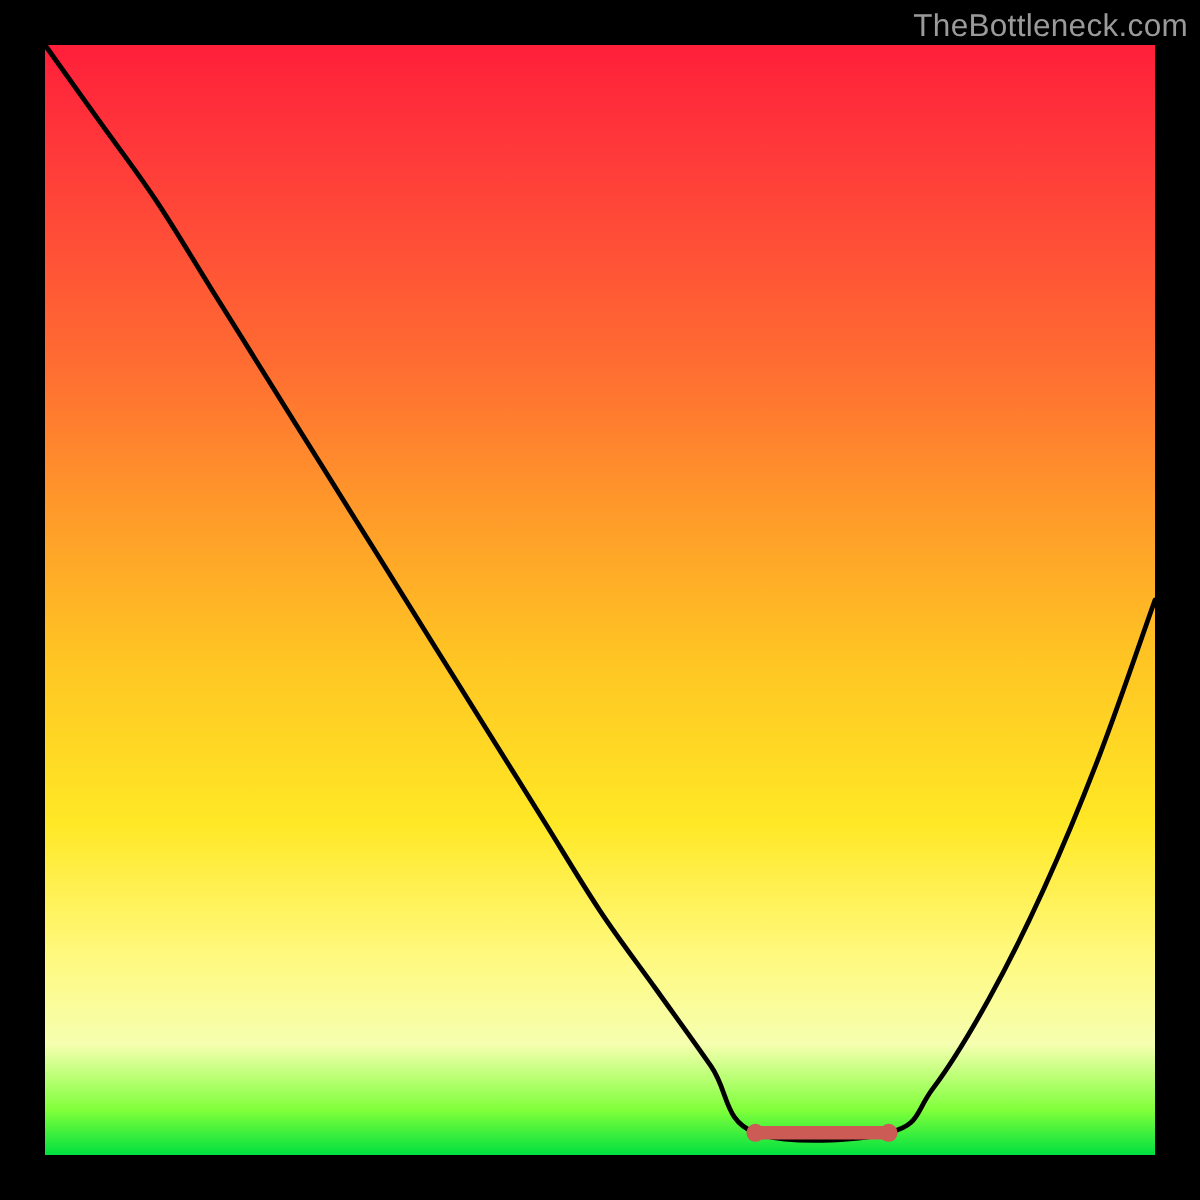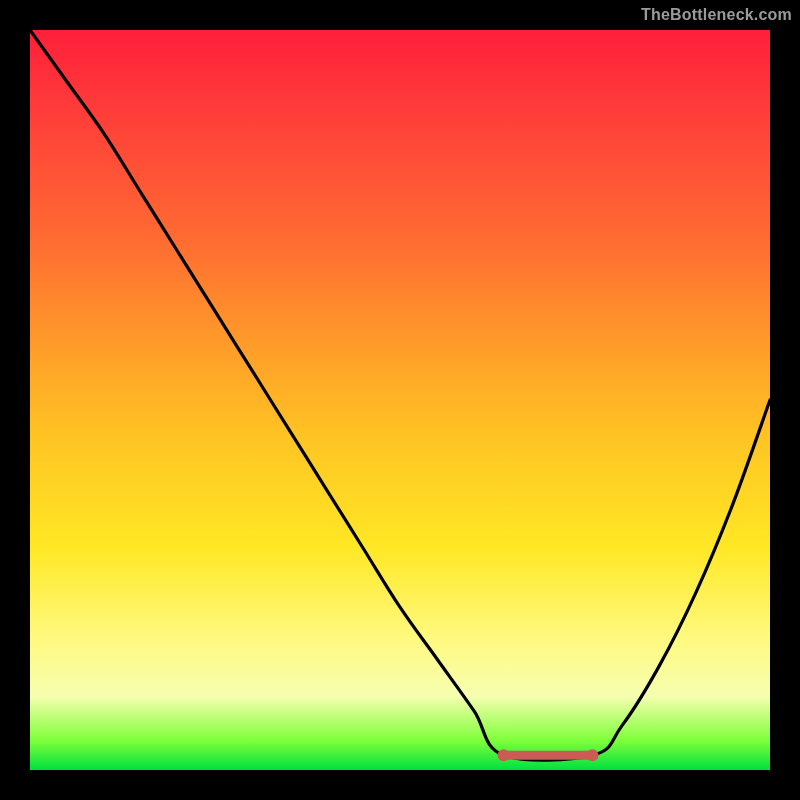--- a/index.html
+++ b/index.html
@@ -38,22 +38,22 @@
       #f6ffb0 90%,
       #7fff3a 96%,
       #00e040 100%
     );
   }
   .watermark {
     position: absolute;
     top: 6px;
     right: 8px;
     color: #9a9a9a;
-    font-size: 16px;
-    font-weight: 700;
+    font-size: 21px;
+    font-weight: 400;
     letter-spacing: 0.2px;
     user-select: none;
   }
   svg.curve {
     position: absolute;
     left: 0;
     top: 0;
     width: 740px;
     height: 740px;
     overflow: visible;

